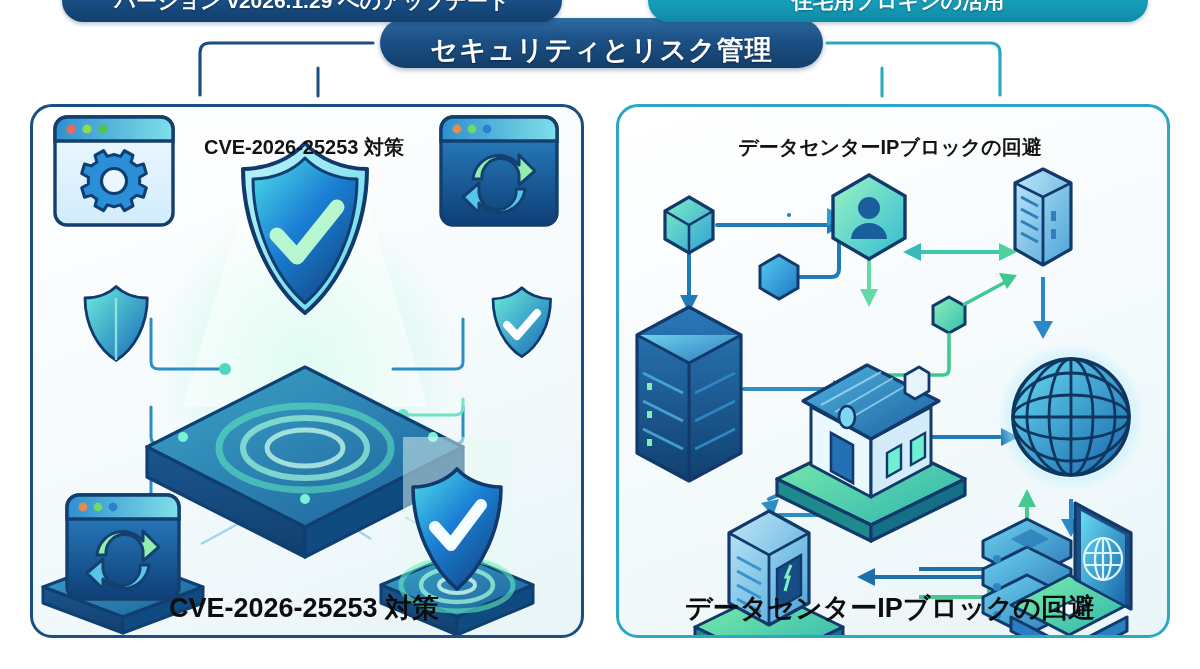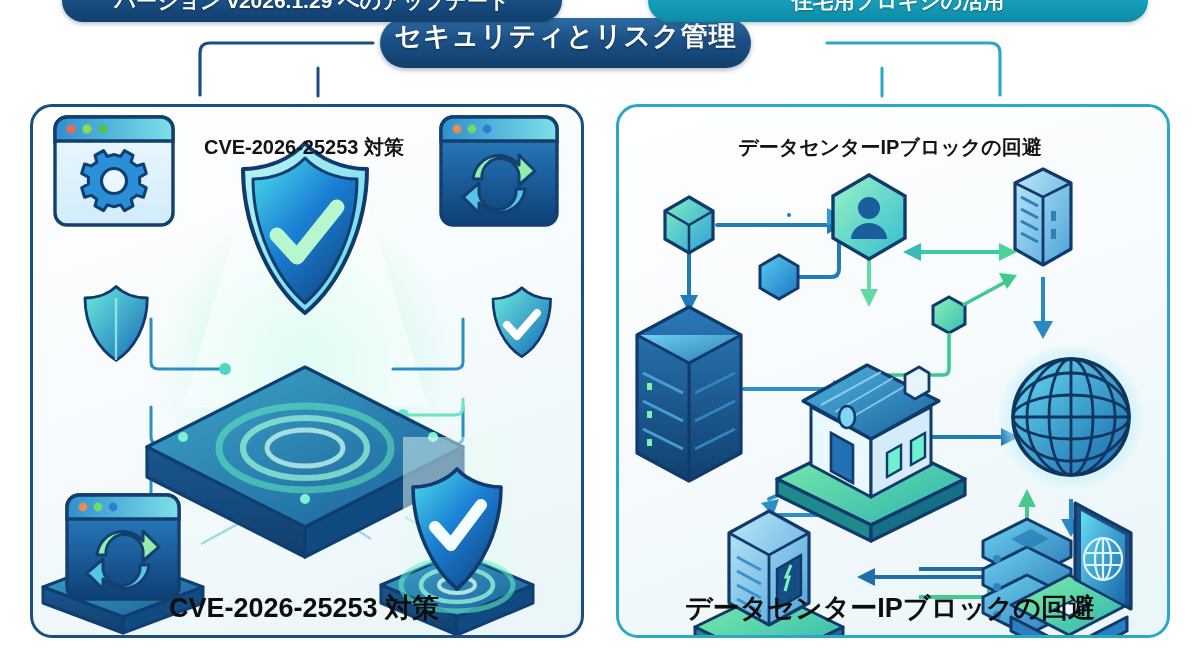--- a/index.html
+++ b/index.html
@@ -17,27 +17,27 @@
     height: 669px;
     overflow: hidden;
     background: #ffffff;
   }
 
   
   #title-pill {
     position: absolute;
     left: 380px;
     top: 18px;
-    width: 371px;
+    width: 443px;
     height: 50px;
     border-radius: 25px;
     background: linear-gradient(180deg, #2e6ca4 0%, #1d5287 40%, #123e6b 100%);
     box-shadow: 0 2px 5px rgba(10,40,80,0.35);
     display: flex;
-    align-items: flex-start;
+    align-items: flex-end;
     justify-content: center;
     z-index: 6;
   }
   #title-pill .t {
     color: #ffffff;
     font-size: 27px;
     font-weight: bold;
     letter-spacing: 1px;
     white-space: nowrap;
     text-shadow: 0 1px 2px rgba(0,0,0,0.45);

